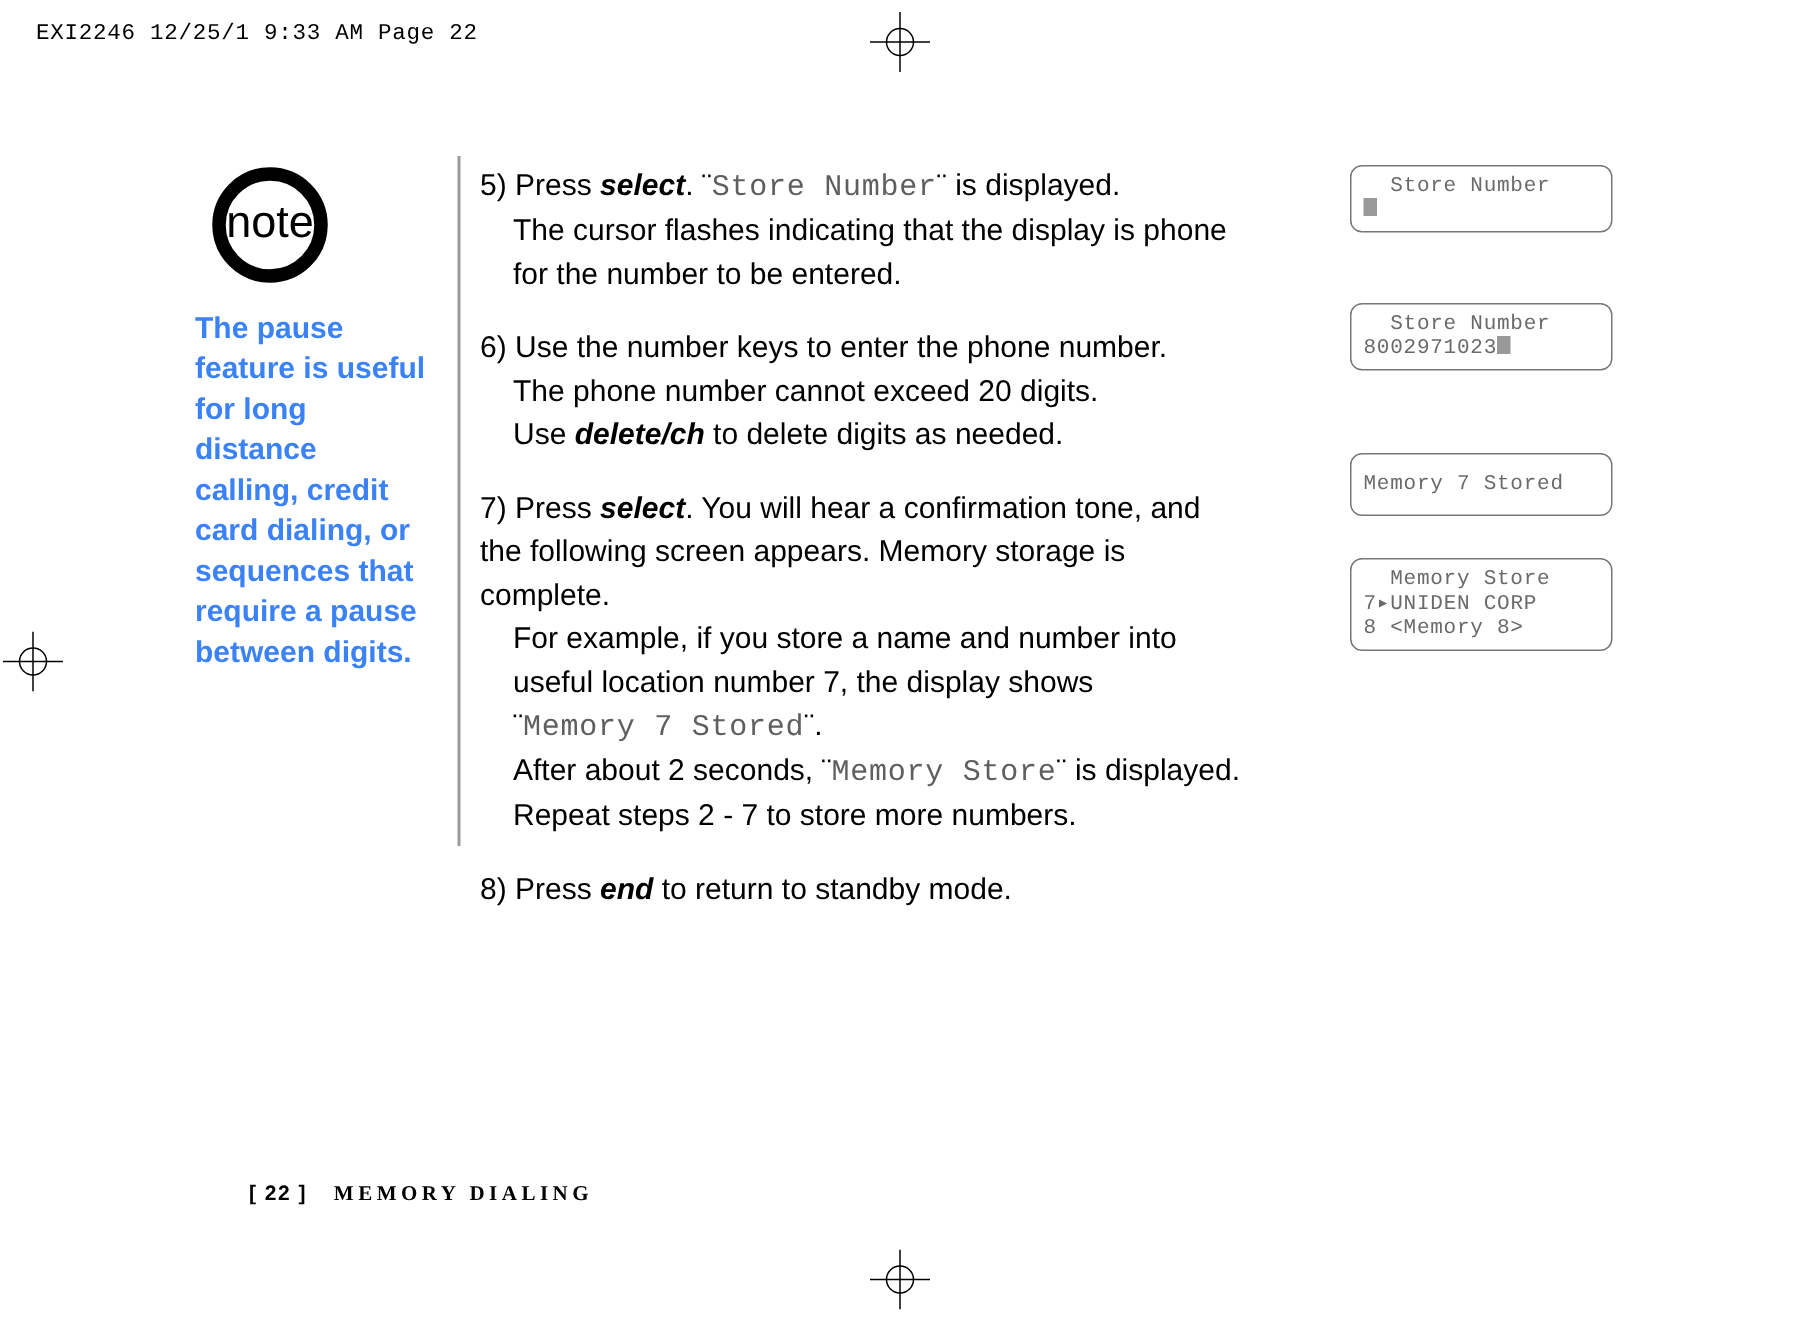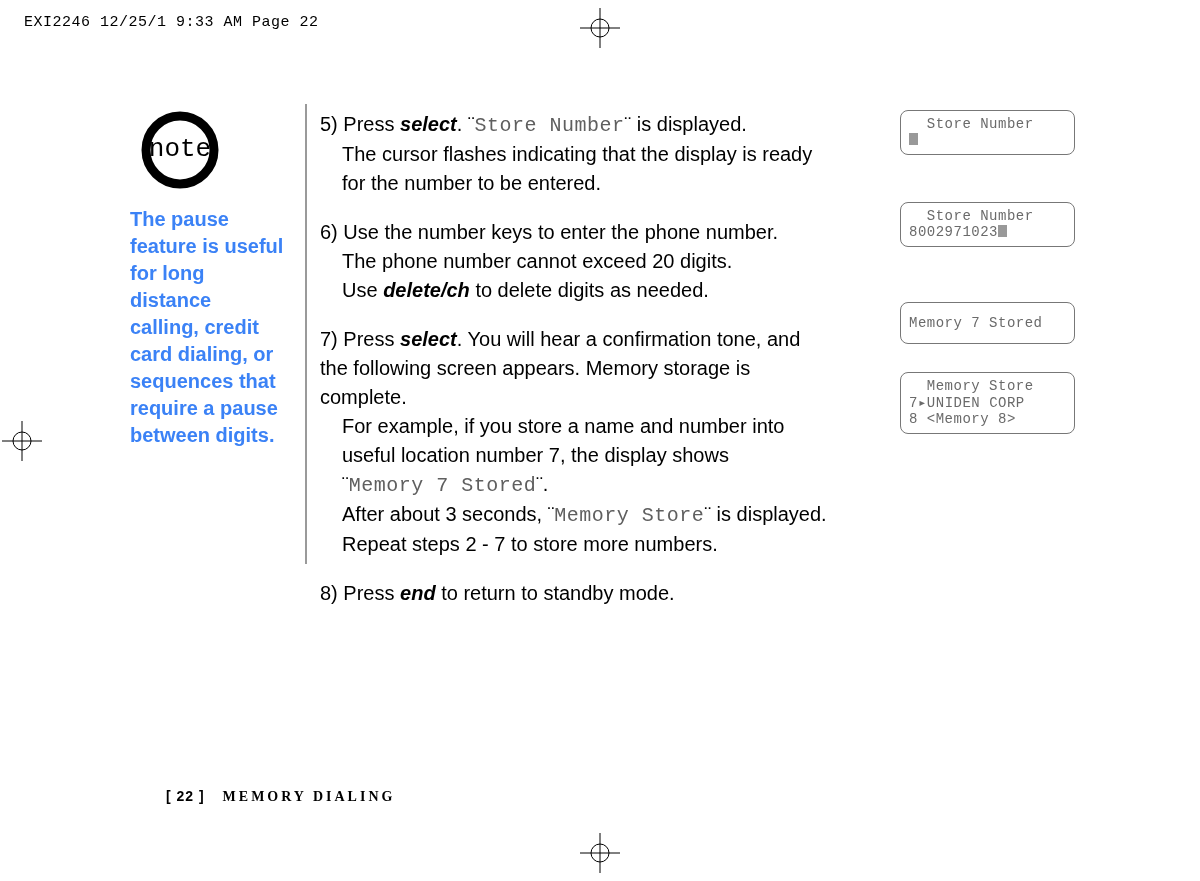--- a/index.html
+++ b/index.html
@@ -52,22 +52,22 @@
     width: 80px; height: 80px;
     position: relative;
     margin-bottom: 16px;
     margin-left: 10px;
   }
   .note-badge svg { width: 100%; height: 100%; }
   .note-label {
     position: absolute;
     top: 50%; left: 50%;
     transform: translate(-50%, -52%);
-    font-size: 26px;
-    font-family: Liberation Mono, monospace;
+    font-size: 30px;
+    font-family: Liberation Sans, sans-serif;
   }
   .note-text {
     font-size: 20px;
     line-height: 1.35;
     color: #3b82f6;
     font-weight: bold;
   }
   .divider {
     position: absolute;
     left: 175px;
@@ -174,41 +174,41 @@
     <div class="note-text">The pause feature is useful for long distance calling, credit card dialing, or sequences that require a pause between digits.</div>
   </div>
 
   <div class="divider"></div>
 
   <div class="main">
 
     <div class="step">
       <span>5)</span>
       <span>Press </span><span class="bi">select</span><span>. ¨</span><span class="lcd">Store Number</span><span>¨ is displayed.</span>
-      <div class="indent">The cursor flashes indicating that the display is ready for the number to be entered.</div>
+      <div class="indent">The cursor flashes indicating that the display is phone for the number to be entered.</div>
     </div>
 
     <div class="step">
       <span>6)</span>
       <span>Use the number keys to enter the phone number.</span>
       <div class="indent">The phone number cannot exceed 20 digits.</div>
       <div class="indent">
         <span>Use </span><span class="bi">delete/ch</span><span> to delete digits as needed.</span>
       </div>
     </div>
 
     <div class="step">
       <span>7)</span>
       <span>Press </span><span class="bi">select</span><span>. You will hear a confirmation tone, and the following screen appears. Memory storage is complete.</span>
       <div class="indent">For example, if you store a name and number into useful location number 7, the display shows</div>
       <div class="indent">
         <span>¨</span><span class="lcd">Memory 7 Stored</span><span>¨.</span>
       </div>
       <div class="indent">
-        <span>After about 3 seconds, ¨</span><span class="lcd">Memory Store</span><span>¨ is displayed. Repeat steps 2 - 7 to store more numbers.</span>
+        <span>After about 2 seconds, ¨</span><span class="lcd">Memory Store</span><span>¨ is displayed. Repeat steps 2 - 7 to store more numbers.</span>
       </div>
     </div>
 
     <div class="step">
       <span>8)</span>
       <span>Press </span><span class="bi">end</span><span> to return to standby mode.</span>
     </div>
 
   </div>
 

